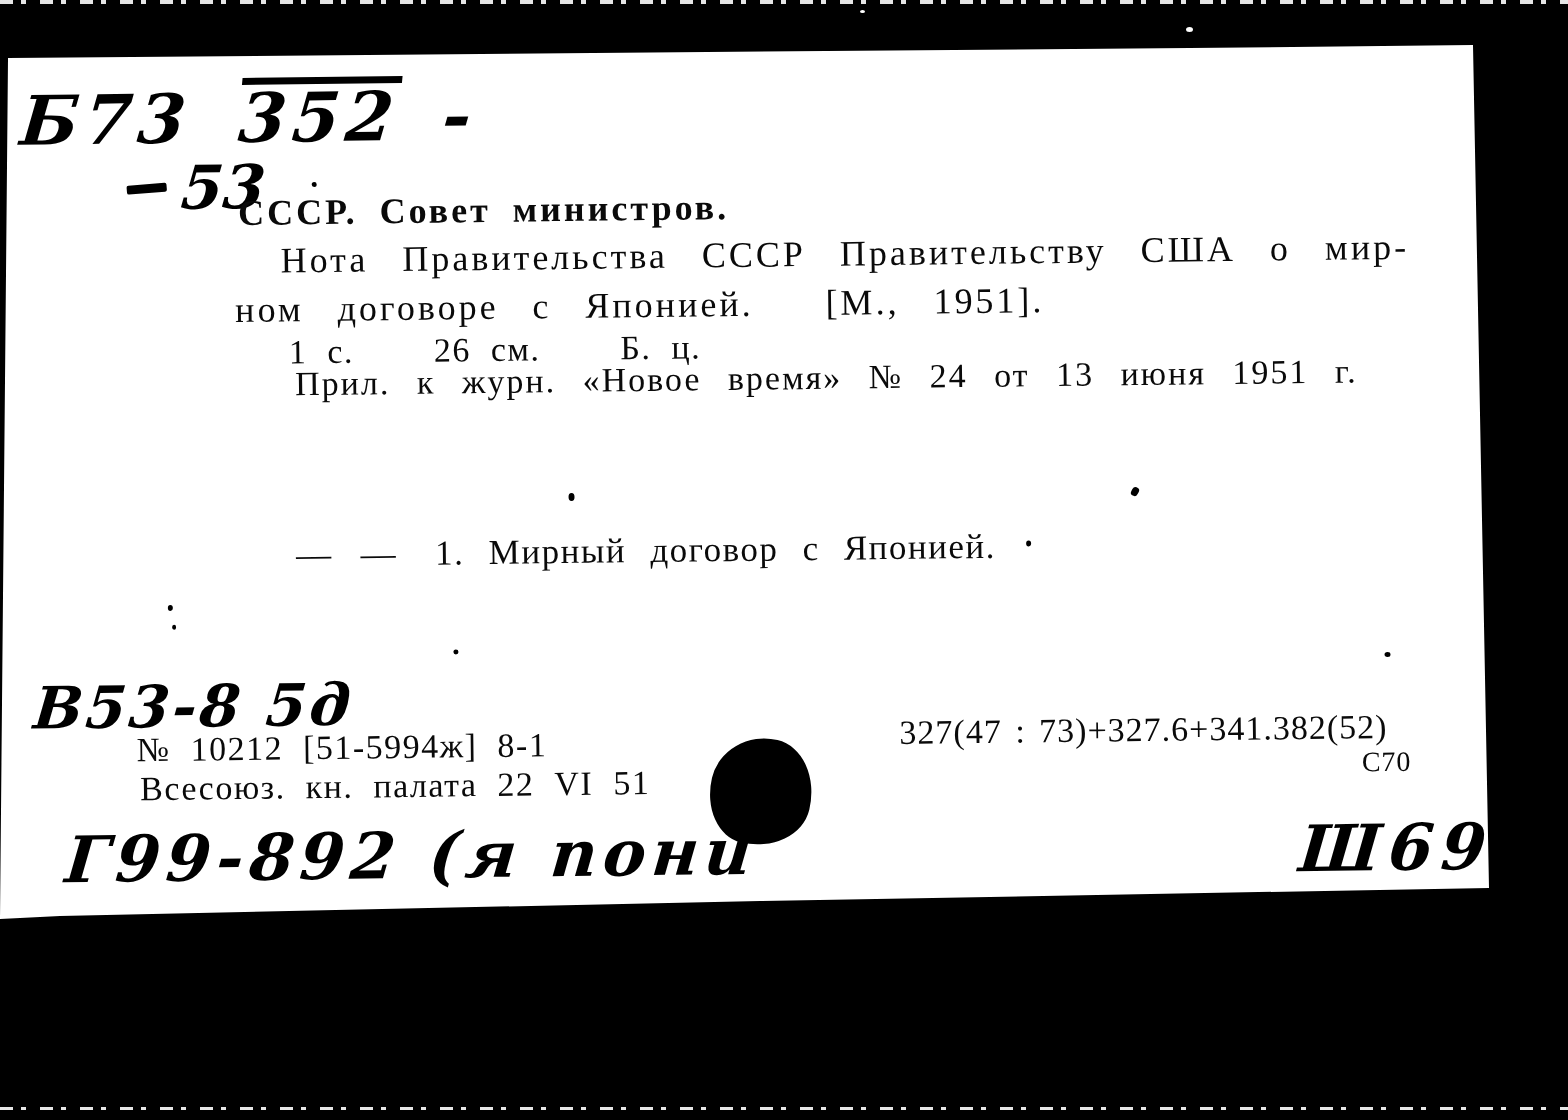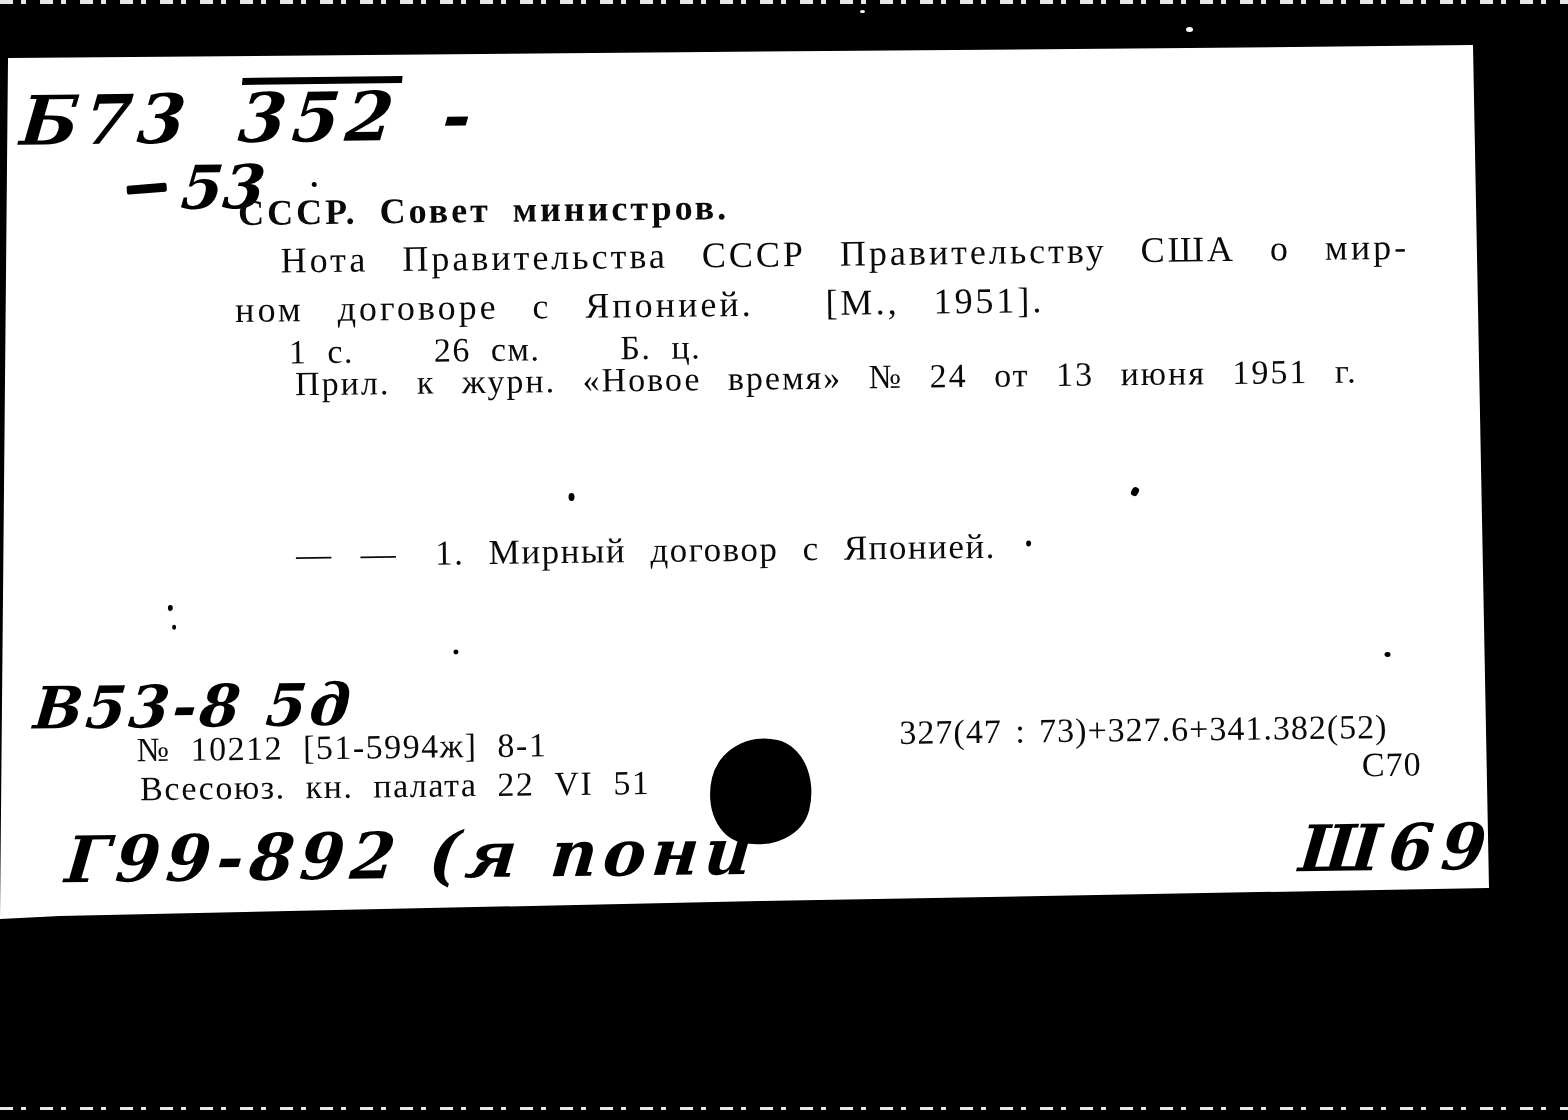--- a/index.html
+++ b/index.html
@@ -91,21 +91,21 @@
   <div class="speck" style="left:448px;top:652px;width:5px;height:5px;"></div>
   <div class="speck" style="left:312px;top:183px;width:5px;height:5px;"></div>
   <div class="speck" style="left:1379px;top:666px;width:6px;height:5px;"></div>
 
   <div class="hw" style="left:28px;top:672px;font-size:58px;letter-spacing:3px;">В53-8 5д</div>
 
   <div class="typed typed-tight" style="left:130px;top:730px;font-size:34px;">№ 10212 [51-5994ж] 8-1</div>
   <div class="typed typed-tight" style="left:133px;top:769px;font-size:34px;">Всесоюз. кн. палата 22 VI 51</div>
 
   <div class="typed" style="left:893px;top:722px;font-size:34px;letter-spacing:1px;word-spacing:4px;">327(47 : 73)+327.6+341.382(52)</div>
-  <div class="typed" style="left:1355px;top:760px;font-size:34px;letter-spacing:1px;text-align:center;">С70</div>
+  <div class="typed" style="left:1355px;top:760px;font-size:28px;letter-spacing:1px;text-align:center;">С70</div>
 
   <div class="ink-blob" style="left:703px;top:744px;width:102px;height:108px;"></div>
 
   <div class="hw" style="left:58px;top:820px;font-size:64px;letter-spacing:6px;">Г99-892 (я пони</div>
 
   <div class="hw" style="left:1292px;top:824px;font-size:64px;letter-spacing:8px;">Ш691</div>
 
 </div>
 
 </body></html>

